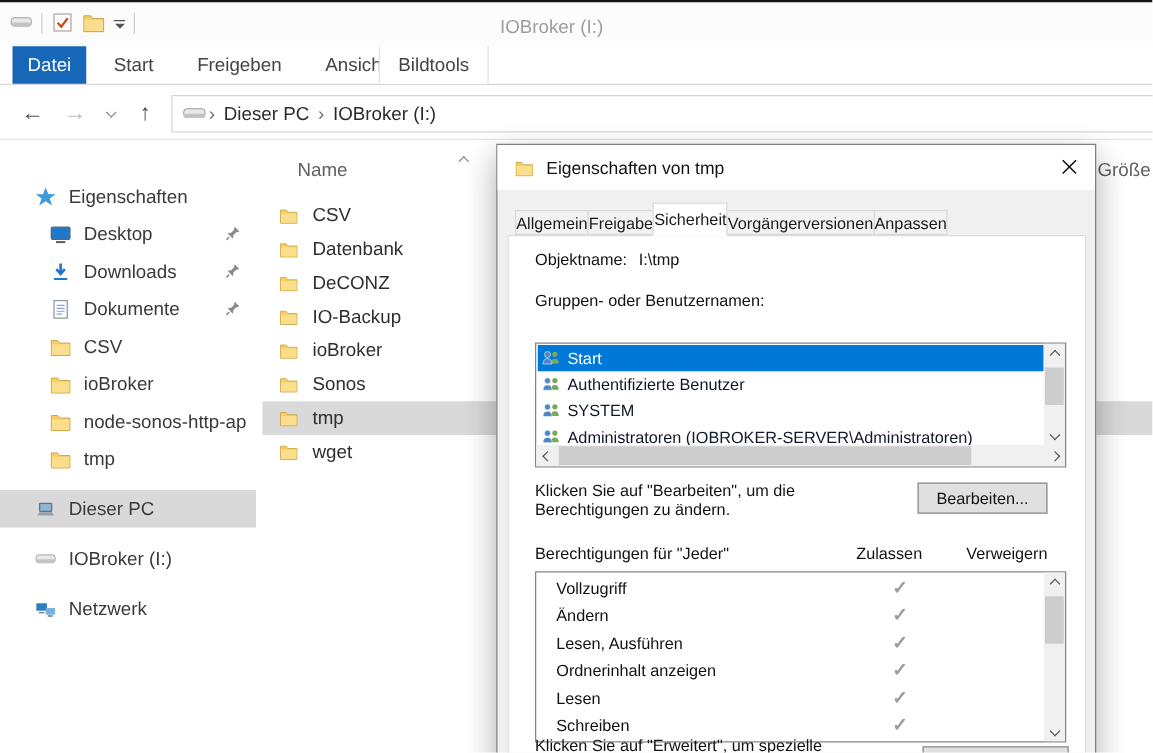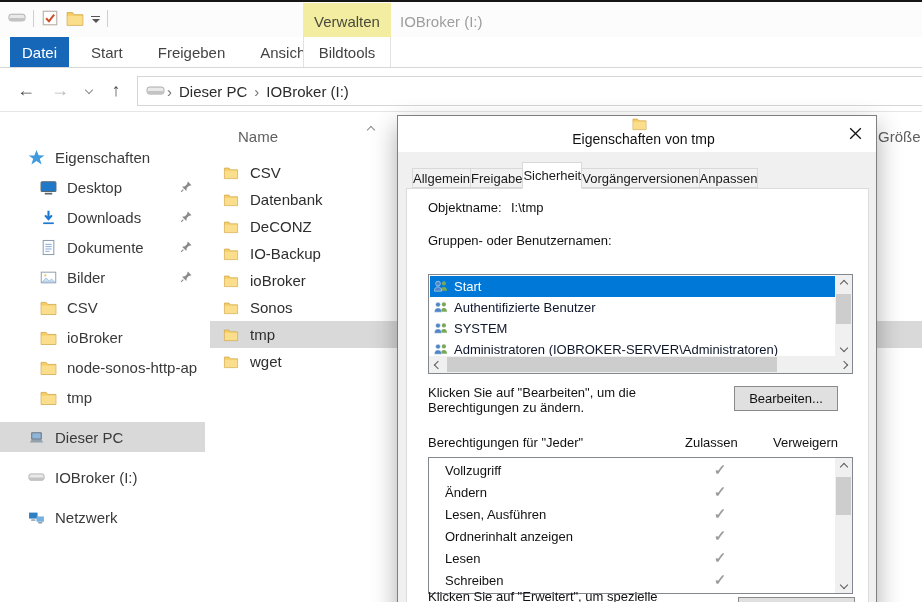--- a/index.html
+++ b/index.html
@@ -74,21 +74,21 @@
   .chv.up    { transform:rotate(-135deg); }
   .chv.down  { transform:rotate(45deg); }
   .chv.left  { transform:rotate(135deg); }
   .chv.right { transform:rotate(-45deg); }
   .chv.gray  { border-color:#8b8b8b; }
 
   
   .dialog { position:absolute; left:397px; top:115px; width:480px; height:540px; background:#f0f0f0;
             border:1px solid #7f7f7f; box-shadow:0 10px 24px rgba(0,0,0,.32); z-index:10; }
   .dlg-title { position:absolute; top:0; left:0; right:0; height:36px; background:#fff;
-               display:flex; align-items:center; padding-left:13px; font-size:14px; color:#111;flex-direction:column; }
+               display:flex; align-items:center; padding-left:13px; font-size:14px; color:#111; }
   .dlg-title .icon16 { width:17px; height:15px; display:flex; margin-right:9px; }
   .dlg-close { position:absolute; right:12px; top:9px; width:17px; height:17px; display:flex; }
   .dlg-tabs { position:absolute; left:15px; top:46px; display:flex; z-index:3; }
   .dtab { height:20px; line-height:19px; margin-top:6px; padding:0 0; background:#f2f2f2;
           border:1px solid #d9d9d9; margin-left:-1px; font-size:13px; color:#1a1a1a; }
   .dtab.active { height:27px; line-height:25px; margin-top:0; background:#fff; border-bottom:1px solid #fff;
                  position:relative; z-index:4; }
   .dlg-page { position:absolute; left:8px; top:72px; width:463px; height:462px; background:#fff;
               border:1px solid #dcdcdc; font-size:13px; color:#111; }
 
@@ -154,21 +154,20 @@
           <path d="M1 3.2h4.8l1.5 1.9H15v9.4H1z" fill="#f5cd64" stroke="#cda344" stroke-width=".7"></path>
           <path d="M1.4 6.1h13.2v8H1.4z" fill="#fbde8b"></path>
         </svg>
       </span>
     <span class="qat-drop">
       <span class="bar"></span>
         <span class="tri-down"></span>
     </span>
     <span class="qsep"></span>
   </div>
-  <div class="ctx-tab">Verwalten</div>
   <div class="win-title">IOBroker (I:)</div>
 </div>
 
 <div class="tabrow">
     <div class="rtab active">Datei</div>
     <div class="rtab">Start</div>
     <div class="rtab">Freigeben</div>
     <div class="rtab">Ansicht</div>
     <div class="rtab contextual">Bildtools</div>
   </div>
@@ -234,36 +233,20 @@
       </span>
     </div>
     <div class="side-item l1">
       <span class="side-icon">
         <svg viewBox="0 0 16 16">
           <rect x="3" y="1.4" width="10" height="13.2" fill="#fff" stroke="#8fa0ac"></rect>
           <path d="M5 5h6M5 7.2h6M5 9.4h6M5 11.6h4" stroke="#7fa7d8" stroke-width=".9"></path>
         </svg>
       </span>
       <span>Dokumente</span>
-      <span class="pin">
-        <svg viewBox="0 0 14 14">
-          <path d="M8.4 1.6l4 4-2.9.9-2.2 2.2-.5 3.1-4.6-4.6 3.1-.5 2.2-2.2z" fill="#8b8b8b"></path>
-          <path d="M3.6 10.4L1.2 12.8" stroke="#8b8b8b" stroke-width="1.3"></path>
-        </svg>
-      </span>
-    </div>
-    <div class="side-item l1">
-      <span class="side-icon">
-        <svg viewBox="0 0 16 16">
-          <rect x="1.2" y="3" width="13.6" height="10" fill="#fff" stroke="#98a6b0"></rect>
-          <path d="M2 12.4l3.8-4 3 3 2-2 3.2 3z" fill="#cfe0ef" stroke="#8fb3d9" stroke-width=".7"></path>
-          <circle cx="5" cy="6" r="1" fill="#e8c75a"></circle>
-        </svg>
-      </span>
-      <span>Bilder</span>
       <span class="pin">
         <svg viewBox="0 0 14 14">
           <path d="M8.4 1.6l4 4-2.9.9-2.2 2.2-.5 3.1-4.6-4.6 3.1-.5 2.2-2.2z" fill="#8b8b8b"></path>
           <path d="M3.6 10.4L1.2 12.8" stroke="#8b8b8b" stroke-width="1.3"></path>
         </svg>
       </span>
     </div>
     <div class="side-item l1">
       <span class="side-icon">
         <svg viewBox="0 0 16 16">

